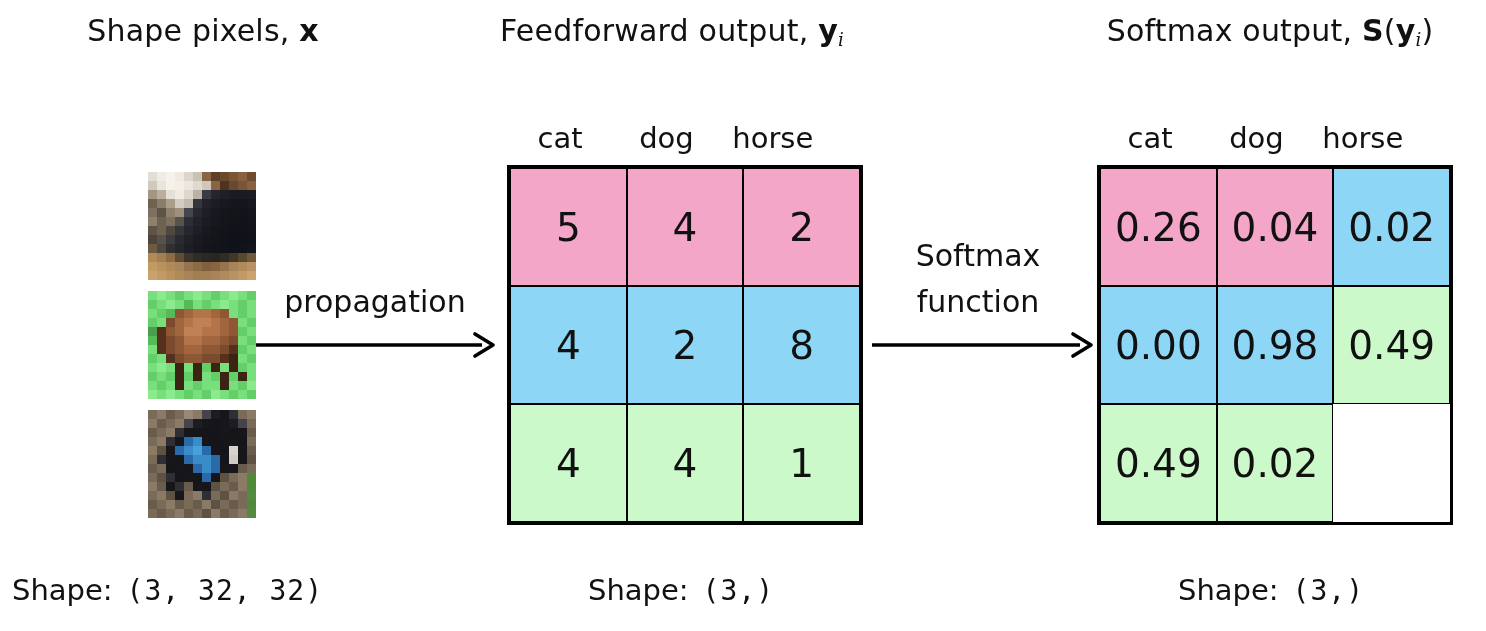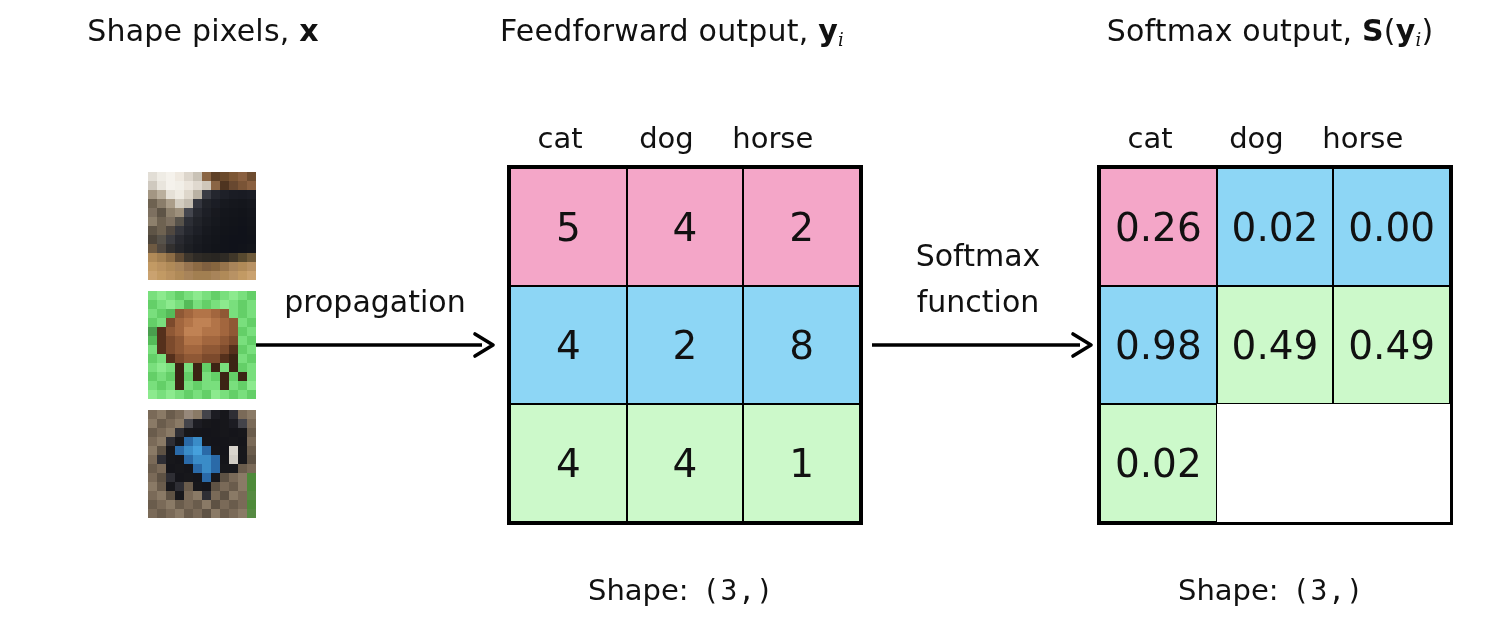--- a/index.html
+++ b/index.html
@@ -525,25 +525,27 @@
   </div>
 
   <div class="matrix" id="matrix-softmax">
     <div class="mx-head">
         <div class="mx-h">cat</div>
         <div class="mx-h">dog</div>
         <div class="mx-h">horse</div>
       </div>
     <div class="mx-grid">
         <div class="mx-c" style="background: rgb(244, 166, 200);">0.26</div>
+        <div class="mx-c" style="background: rgb(244, 166, 200);">0.04</div>
         <div class="mx-c" style="background: rgb(141, 214, 245);">0.02</div>
         <div class="mx-c" style="background: rgb(141, 214, 245);">0.00</div>
         <div class="mx-c" style="background: rgb(141, 214, 245);">0.98</div>
         <div class="mx-c" style="background: rgb(204, 249, 202);">0.49</div>
         <div class="mx-c" style="background: rgb(204, 249, 202);">0.49</div>
         <div class="mx-c" style="background: rgb(204, 249, 202);">0.02</div>
       </div>
   </div>
 
+  <div class="shape" id="shape-input"><span>Shape:</span><span class="mono">(3, 32, 32)</span></div>
   <div class="shape" id="shape-feedforward"><span>Shape:</span><span class="mono">(3,)</span></div>
   <div class="shape" id="shape-softmax"><span>Shape:</span><span class="mono">(3,)</span></div>
 
 </div>
 
 </body></html>

